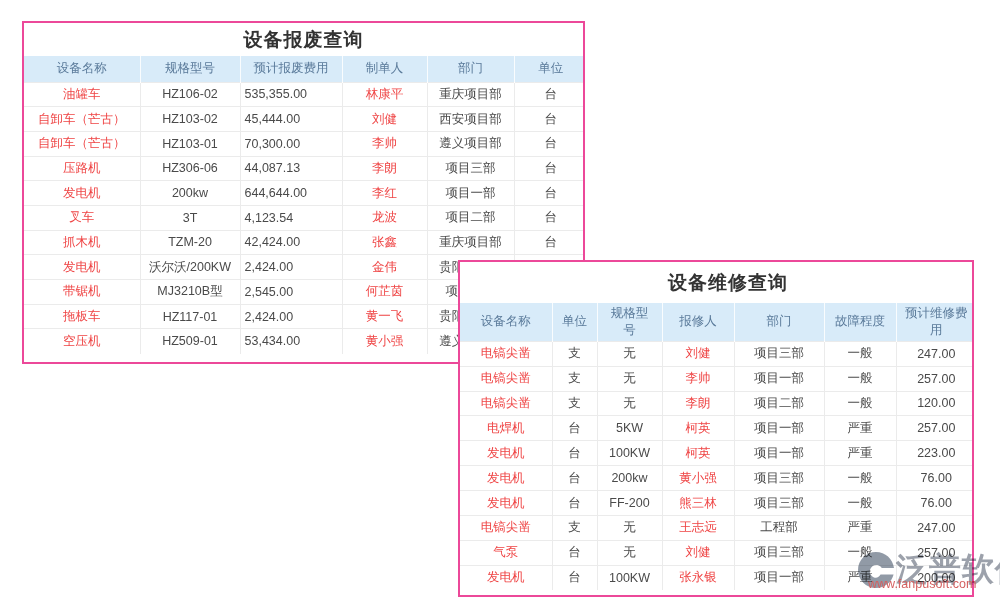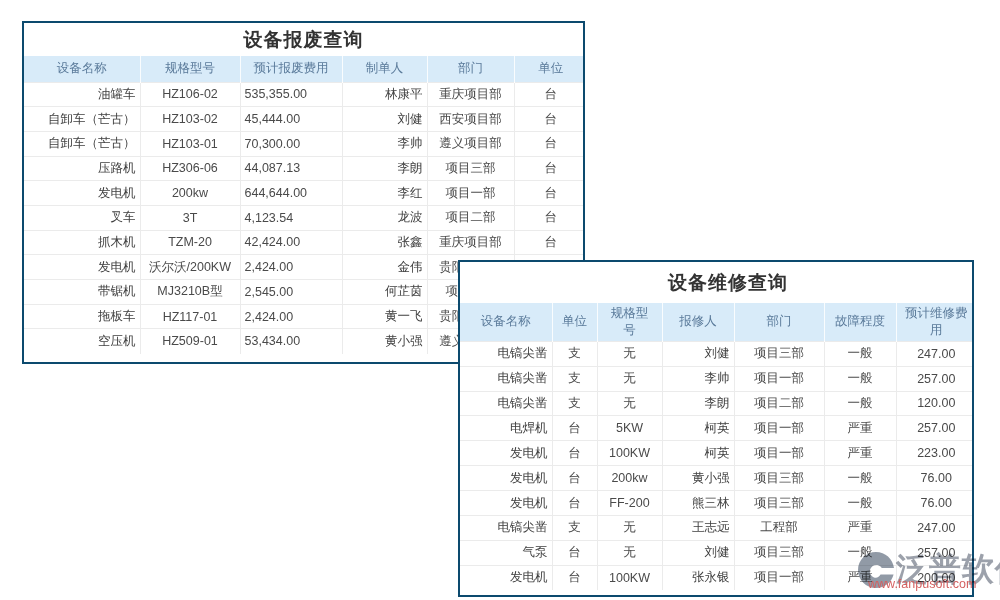--- a/index.html
+++ b/index.html
@@ -3,21 +3,21 @@
 <meta charset="utf-8">
 <style>
   * { margin:0; padding:0; box-sizing:border-box; }
   html,body { width:1000px; height:600px; }
   body {
     position:relative; background:#ffffff; overflow:hidden;
     font-family:"Liberation Sans", sans-serif;
   }
   .panel {
     position:absolute; background:#ffffff;
-    border:2px solid #0c4a6e; overflow:hidden;
+    border:2px solid #ec4899; overflow:hidden;
   }
   .panel-scrap  { left:22px;  top:21px;  width:563px; height:343px; z-index:1; }
   .panel-repair { left:458px; top:260px; width:516px; height:337px; z-index:5; }
   .panel-title {
     display:flex; align-items:center; justify-content:center;
     font-size:19px; font-weight:bold; color:#333333; background:#ffffff;
     letter-spacing:1px;
   }
   .panel-scrap  .panel-title { height:33px; }
   .panel-repair .panel-title { height:41px;margin-left:24px; }
@@ -31,21 +31,21 @@
   .panel-scrap  th { height:26px; }
   .panel-repair th { height:37px; }
   td {
     font-size:12.5px; color:#4a4a4a; text-align:center; vertical-align:middle;
     background:#ffffff; padding:0 4px; white-space:nowrap; overflow:hidden;
     border-top:1px solid #ebebeb; border-right:1px solid #ebebeb;
   }
   td:last-child { border-right:none; }
   .panel-scrap  td { height:24.7px; }
   .panel-repair td { height:24.9px; }
-  td.link { color:#404040; cursor:pointer;text-align:right; }
+  td.link { color:#ef4444; cursor:pointer; }
   td.right { text-align:left; padding-right:28px; }
   .watermark {
     position:absolute; left:852px; top:546px; width:150px; height:50px;
     z-index:30; pointer-events:none; mix-blend-mode:multiply; opacity:0.85;
   }
   .wm-logo { position:absolute; left:4px; top:4px; width:40px; height:40px; }
   .wm-brand {
     position:absolute; left:44px; top:2px; font-size:32px; font-weight:bold;
     color:#8b919c; white-space:nowrap; letter-spacing:1px;
   }

